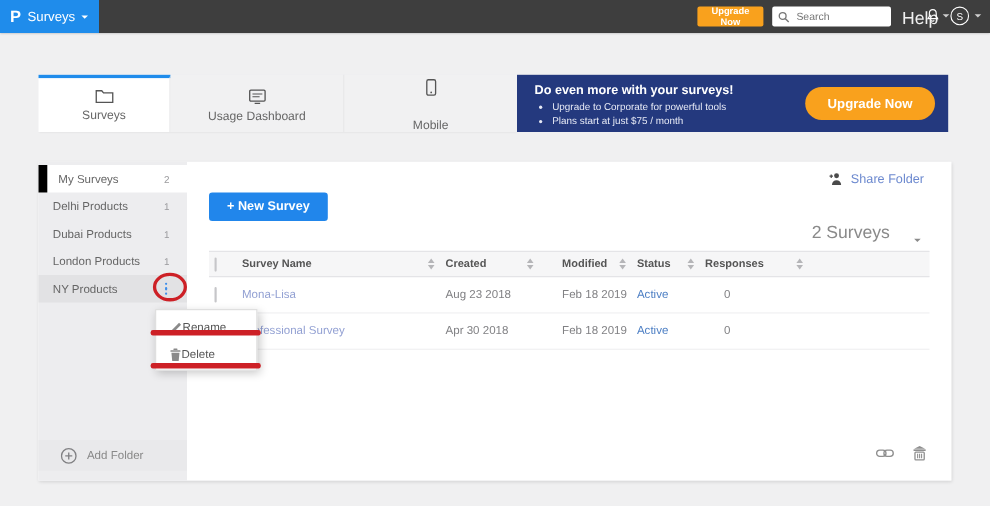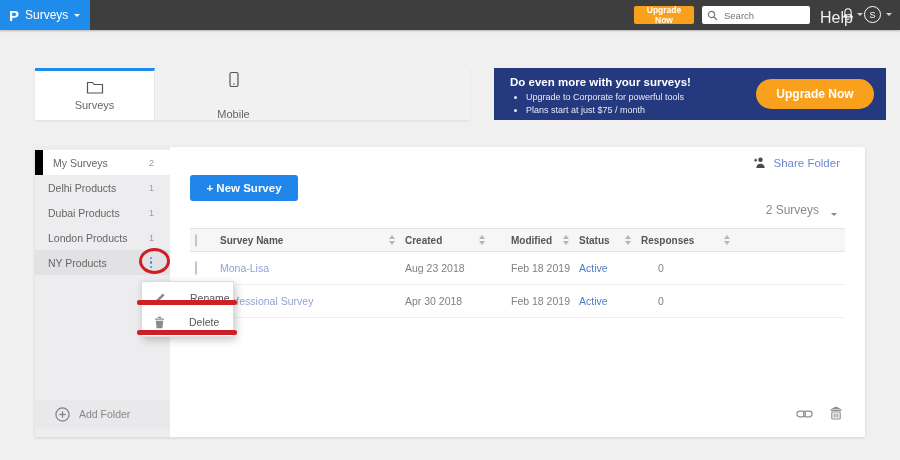--- a/index.html
+++ b/index.html
@@ -34,21 +34,21 @@
 
   
   .tabs{position:absolute;left:35px;top:68px;width:435px;height:52px;display:flex;
         background:#f1f1f2;box-shadow:0 1px 2px rgba(0,0,0,.08);}
   .tab{display:flex;flex-direction:column;align-items:center;justify-content:center;gap:4px;
        color:#666;font-size:11px;border-right:1px solid #e6e6e8;cursor:pointer;padding-top:3px;}
   .tab-0{width:120px;background:#fff;border-top:3px solid #1f8ceb;padding-top:0;}
   .tab-1{width:158px;} .tab-2{width:157px;border-right:none;justify-content:space-between;}
   .tab svg{display:block;}
   .banner{position:absolute;left:470px;top:68px;width:392px;height:52px;background:#24397e;
-        color:#fff;padding:8px 0 0 16px;margin-left:24px;}
+        color:#fff;padding:8px 0 0 16px;}
   .banner-title{font-size:11.5px;font-weight:bold;}
   .banner ul{margin:3px 0 0 16px;padding:0;font-size:9px;color:#e6e9f5;line-height:1.45;}
   .banner-cta{position:absolute;right:12px;top:11px;width:118px;height:30px;border-radius:15px;
         background:#f9a11d;color:#fff;font-weight:bold;font-size:12px;border:none;
         font-family:"Liberation Sans",sans-serif;display:flex;align-items:center;justify-content:center;cursor:pointer;}
 
   
   .card{position:absolute;left:35px;top:147px;width:830px;height:290px;background:#fff;
         box-shadow:0 1px 3px rgba(0,0,0,.12);}
   .sidebar{position:absolute;left:0;top:0;width:135px;height:290px;background:#ededef;padding-top:3px;}
@@ -62,22 +62,22 @@
   .kebab i{width:2.5px;height:2.5px;border-radius:50%;background:#3d8eea;}
   .add-folder{position:absolute;left:0;bottom:9px;width:135px;height:28px;background:#e9e9eb;
         display:flex;align-items:center;gap:9px;padding-left:20px;color:#888;font-size:10.5px;cursor:pointer;}
 
   .main{position:absolute;left:135px;top:0;width:695px;height:290px;}
   .share{position:absolute;right:25px;top:9px;display:flex;align-items:center;gap:6px;
         color:#6c89cf;font-size:11.5px;cursor:pointer;}
   .new-survey{position:absolute;left:20px;top:28px;width:108px;height:26px;background:#2186eb;
         border:none;border-radius:3px;color:#fff;font-weight:bold;font-size:11.5px;
         font-family:"Liberation Sans",sans-serif;display:flex;align-items:center;justify-content:center;cursor:pointer;}
-  .count-dd{position:absolute;right:28px;top:56px;color:#8a8a8a;font-size:12px;
-        display:flex;align-items:flex-end;gap:12px;cursor:pointer;}
+  .count-dd{position:absolute;right:28px;top:56px;color:#8a8a8a;font-size:16px;
+        display:flex;align-items:flex-end;gap:22px;cursor:pointer;}
   .count-dd .tri{color:#8a8a8a;}
 
   .table{position:absolute;left:20px;top:81px;width:655px;font-size:10.5px;}
   .thead{display:flex;align-items:center;height:24px;background:#f6f6f7;
         border-top:1px solid #e3e3e5;border-bottom:1px solid #e3e3e5;
         font-size:10px;font-weight:bold;color:#555;}
   .trow{display:flex;align-items:center;height:33px;border-bottom:1px solid #efeff1;color:#818184;}
   .c-check{width:30px;padding-left:5px;}
   .c-name{width:185px;} .c-created{width:90px;} .c-modified{width:84px;padding-left:16px;}
   .c-status{width:62px;} .c-resp{width:60px;gap:30px;} .c-fill{flex:1;}
@@ -90,21 +90,21 @@
   .status-val{color:#4d7fc4;cursor:pointer;margin-top:41px;}
   .resp-val{display:inline-block;width:40px;text-align:center;}
   .bottom-icons{position:absolute;right:22px;bottom:12px;display:flex;gap:16px;color:#8f8f8f;}
   .bottom-icons span{cursor:pointer;}
 
   
   .anno-circle{position:absolute;left:139px;top:248px;width:31px;height:26px;
         border:3.5px solid #cd2026;border-radius:50%;z-index:20;pointer-events:none;}
   .menu{position:absolute;left:141px;top:281px;width:93px;height:56px;background:#fff;
         border:1px solid #dcdcdc;box-shadow:2px 3px 8px rgba(0,0,0,.22);z-index:15;padding-top:4px;}
-  .menu-item{height:24px;display:flex;align-items:center;gap:24px;padding-left:12px;
+  .menu-item{height:24px;display:flex;align-items:center;gap:0;padding-left:12px;
         font-size:10.5px;color:#555;cursor:pointer;}
   .anno-bar{position:absolute;left:137px;width:100px;height:4.5px;background:#cd2026;
         border-radius:2px;z-index:25;pointer-events:none;}
   .anno-bar.b1{top:300px;} .anno-bar.b2{top:330px;}
 </style>
 </head>
 <body>
 
 <div class="screen">
 
@@ -133,20 +133,29 @@
     <div class="avatar">S</div>
     <span class="tri avatar-caret"></span>
   </header>
 
   <nav class="tabs">
     <div class="tab tab-0">
       <svg width="18" height="15" viewBox="0 0 18 15">
         <path d="M1.5 2.5 h5 l1.6 2 h8.4 v8.5 h-15 z" fill="none" stroke="#555" stroke-width="1.2"></path>
       </svg>
       <span>Surveys</span>
+    </div>
+    <div class="tab tab-1">
+      <svg width="18" height="16" viewBox="0 0 18 16">
+        <rect x="2" y="2" width="14" height="10" rx="1" fill="none" stroke="#555" stroke-width="1.2"></rect>
+        <line x1="4.5" y1="5.5" x2="13.5" y2="5.5" stroke="#555" stroke-width="1"></line>
+        <line x1="4.5" y1="8" x2="11" y2="8" stroke="#555" stroke-width="1"></line>
+        <line x1="6.5" y1="14" x2="11.5" y2="14" stroke="#555" stroke-width="1.2"></line>
+      </svg>
+      <span>Usage Dashboard</span>
     </div>
     <div class="tab tab-2">
       <svg width="12" height="17" viewBox="0 0 12 17">
         <rect x="2" y="1.5" width="8" height="14" rx="1.5" fill="none" stroke="#555" stroke-width="1.2"></rect>
         <circle cx="6" cy="13" r="0.8" fill="#555"></circle>
       </svg>
       <span>Mobile</span>
     </div>
   </nav>
 

